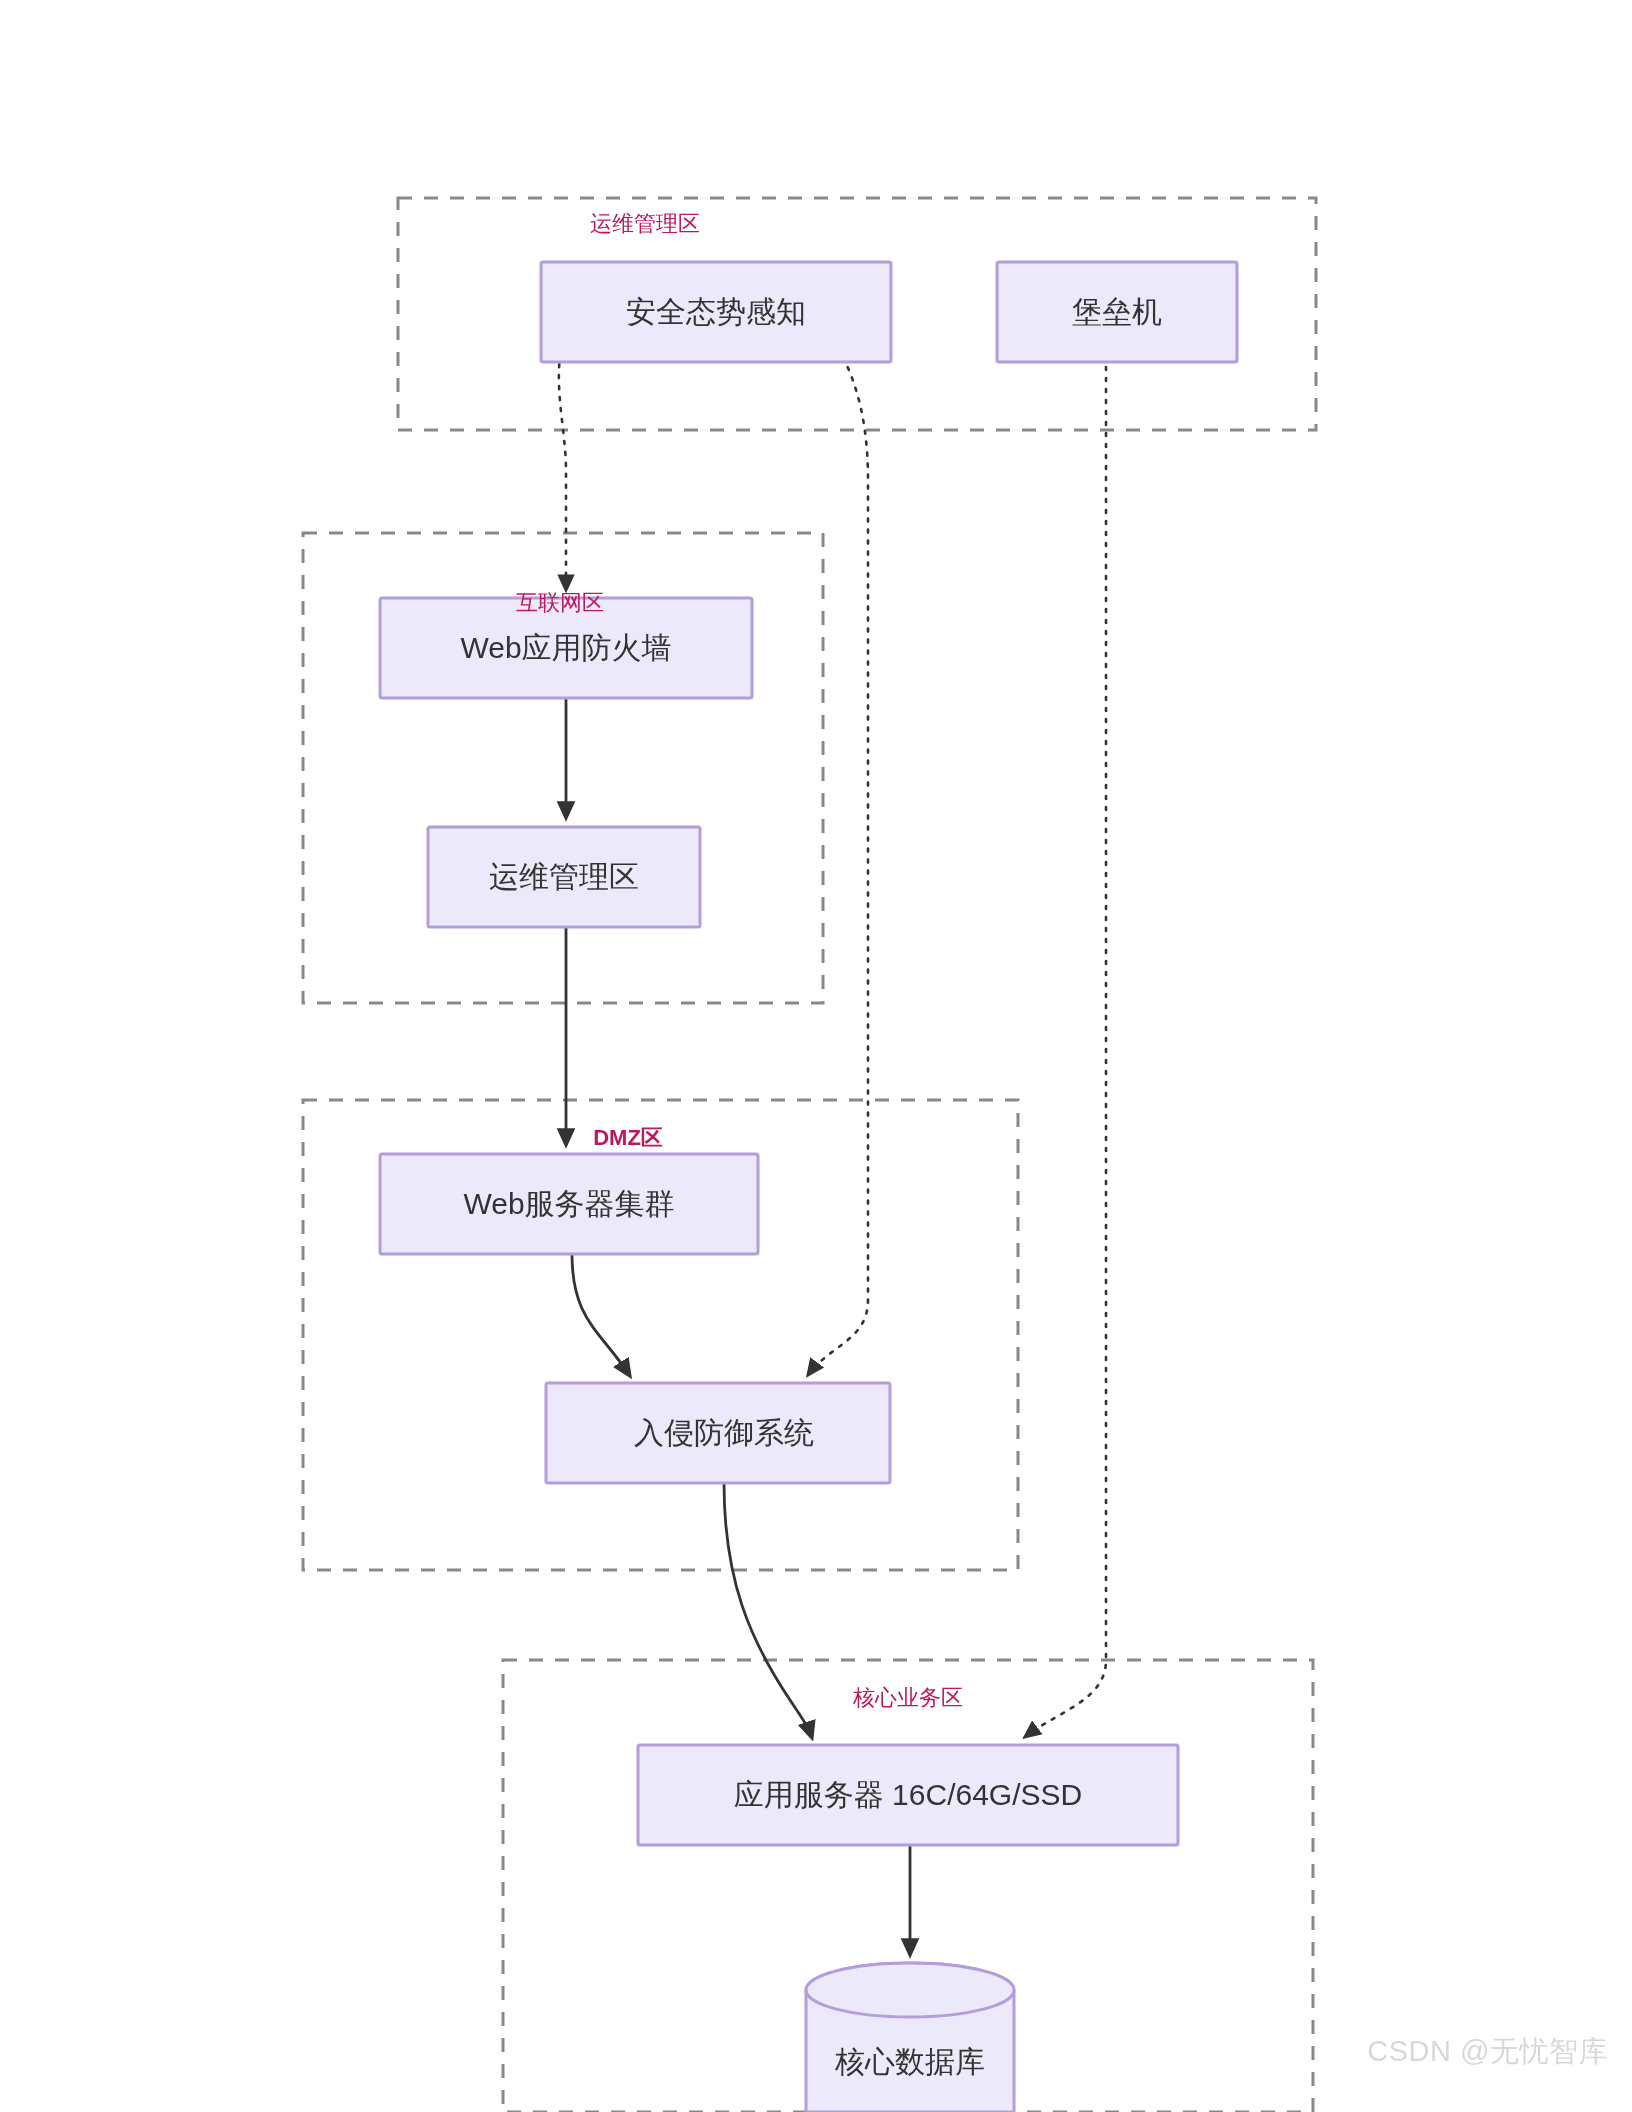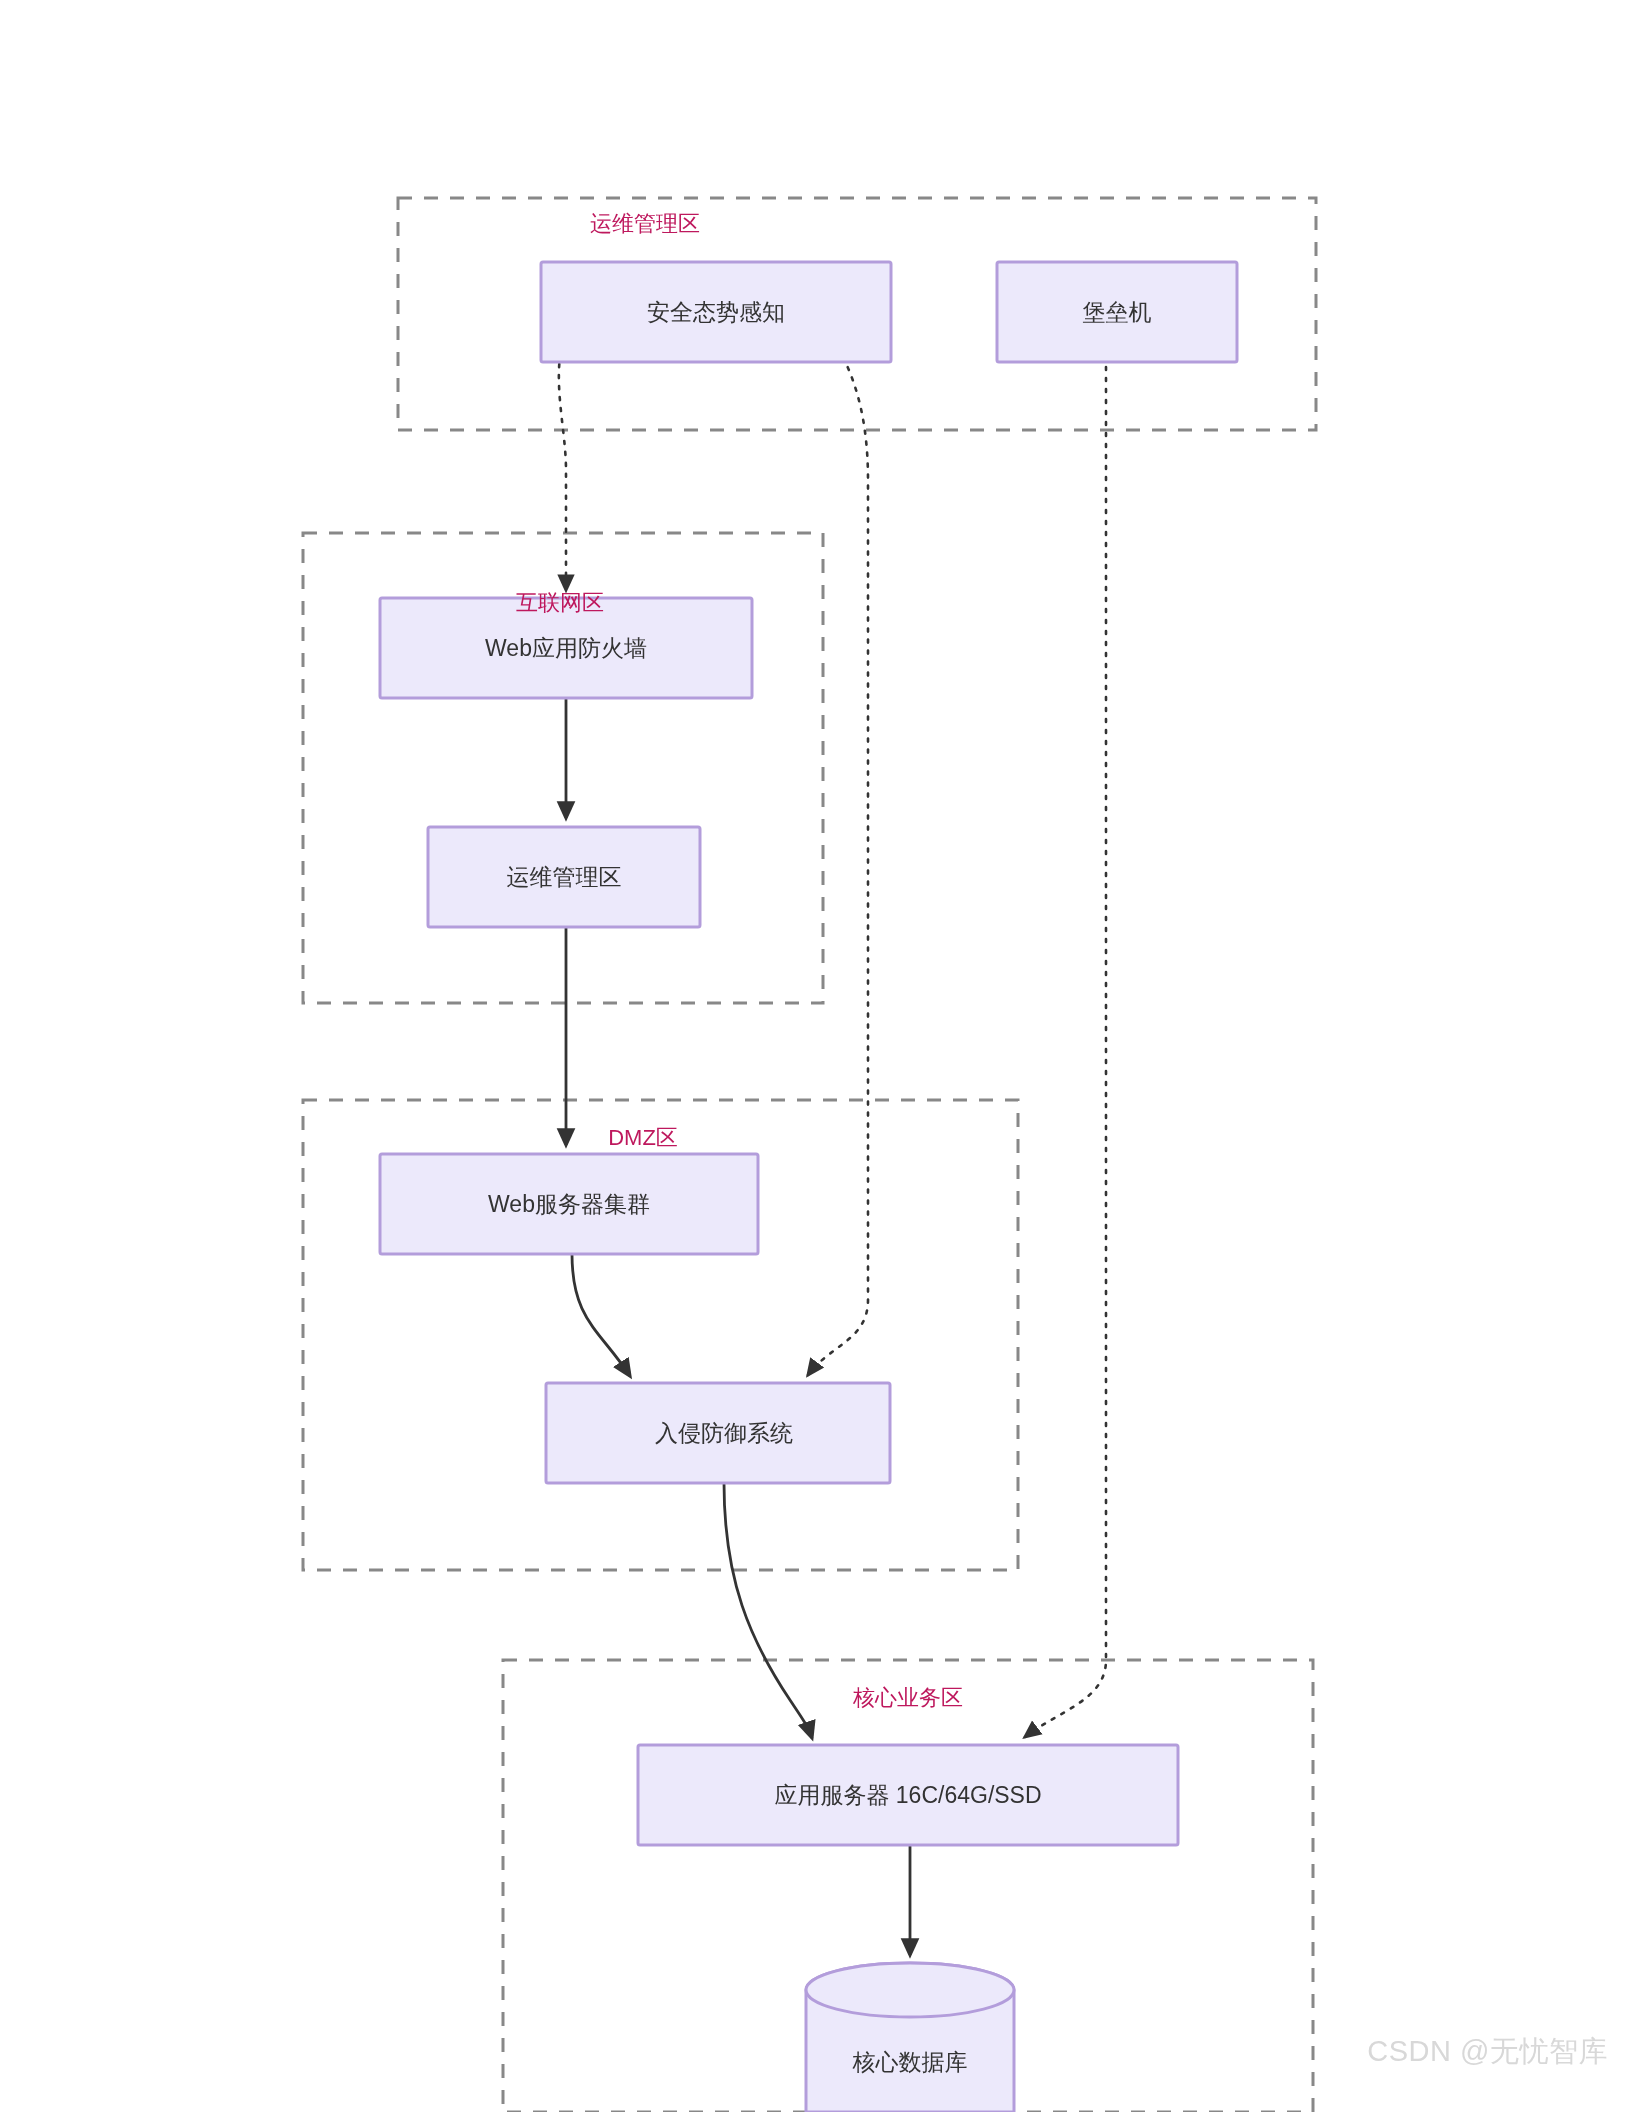--- a/index.html
+++ b/index.html
@@ -26,21 +26,21 @@
     pointer-events: none;
   }
   .cluster-label {
     color: #be185d;
     font-size: 22px;
     transform: translate(-50%, -50%);
     text-align: right;
   }
   .node-label {
     color: #333333;
-    font-size: 23px;
+    font-size: 30px;
     transform: translate(-50%, -50%);
   }
   .watermark-label {
     color: #d8d8d8;
     font-size: 29px;
     transform: translate(-100%, -50%);
     letter-spacing: 0.5px;
   }
 </style>
 </head>
@@ -100,21 +100,21 @@
     <g>
       <path d="M 806 1990 L 806 2112 L 1014 2112 L 1014 1990
                A 104 27 0 0 0 806 1990 Z" fill="#ece9fb" stroke="#b39ddb" stroke-width="3"></path>
       <ellipse cx="910" cy="1990" rx="104" ry="27" fill="#ece9fb" stroke="#b39ddb" stroke-width="3"></ellipse>
     </g>
   </g>
 </svg>
 
 <div class="cluster-label" style="left:645px; top:224px;">运维管理区</div>
 <div class="cluster-label" style="left:560px; top:603px;">互联网区</div>
-<div class="cluster-label" style="left:643px; top:1138px;">DMZ区</div>
+<div class="cluster-label" style="left:628px; top:1138px;font-weight:bold;">DMZ区</div>
 <div class="cluster-label" style="left:908px; top:1698px;">核心业务区</div>
 
 <div class="node-label" style="left:716px; top:312px;">安全态势感知</div>
 <div class="node-label" style="left:1117px; top:312px;">堡垒机</div>
 <div class="node-label" style="left:566px; top:648px;text-align:center;">Web应用防火墙</div>
 <div class="node-label" style="left:564px; top:877px;">运维管理区</div>
 <div class="node-label" style="left:569px; top:1204px;">Web服务器集群</div>
 <div class="node-label" style="left:718px; top:1433px;margin-left:6px;">入侵防御系统</div>
 <div class="node-label" style="left:908px; top:1795px;">应用服务器 16C/64G/SSD</div>
 <div class="node-label" style="left:910px; top:2062px;">核心数据库</div>

